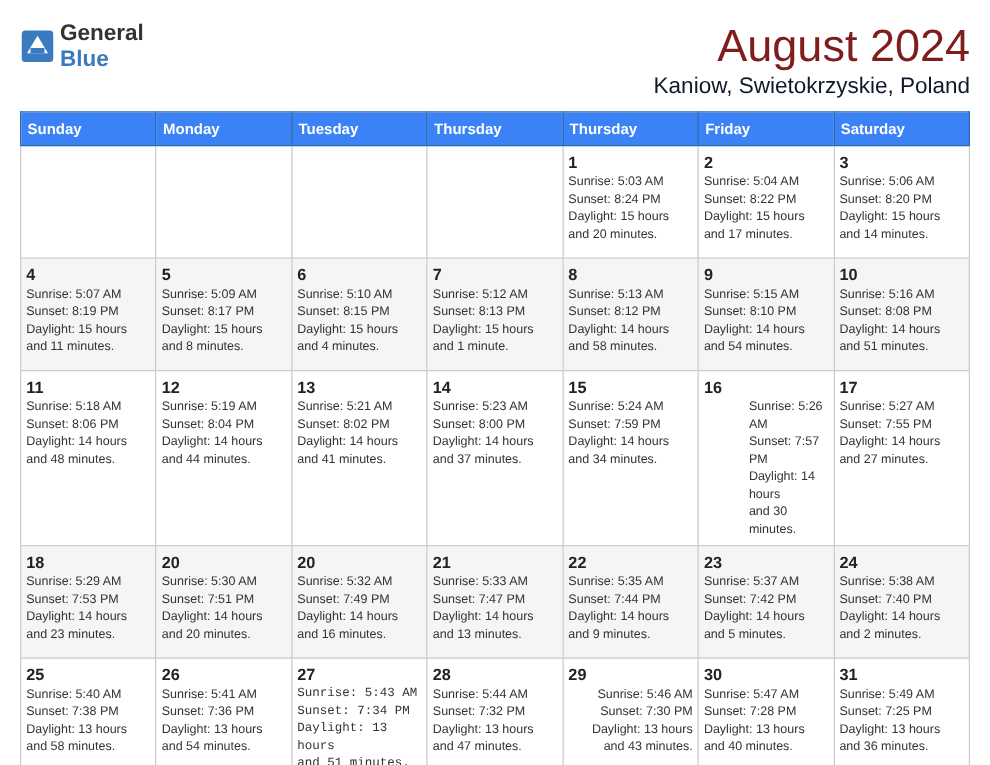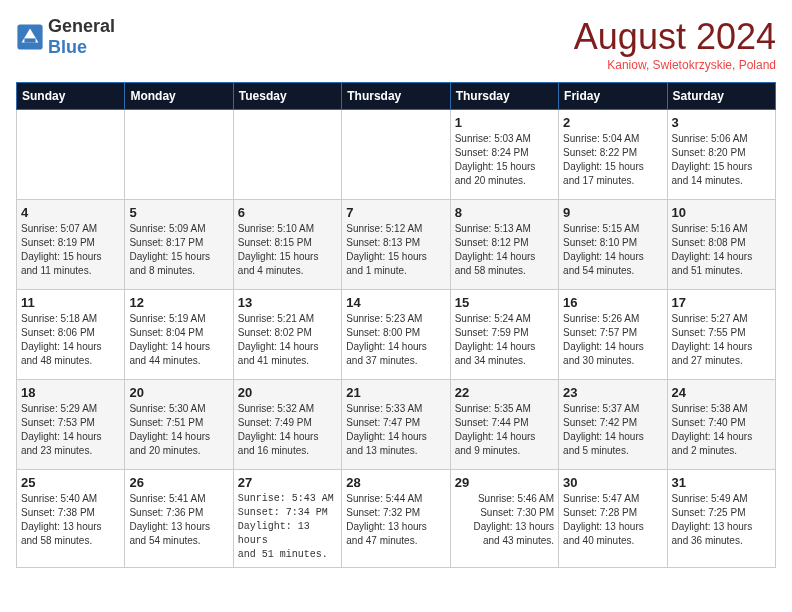--- a/index.html
+++ b/index.html
@@ -27,30 +27,30 @@
     }
     .title-block {
       text-align: right;
     }
     .month-title {
       font-size: 36px;
       font-weight: normal;
       color: #7f1d1d;
     }
     .location-title {
-      font-size: 12px;
-      color: #ef4444;
+      font-size: 18px;
+      color: #0f172a;
     }
     table {
       width: 100%;
       border-collapse: collapse;
       table-layout: fixed;
     }
     thead th {
-      background-color: #0f172a;
+      background-color: #3b82f6;
       color: #fff;
       text-align: left;
       padding: 6px 5px;
       font-size: 12px;
       font-weight: bold;
       border: 1px solid #2a6aaf;
     }
     tbody td {
       vertical-align: top;
       border: 1px solid #ccc;
@@ -221,21 +221,21 @@
         </td>
         <td>
           <span class="day-num">15</span>
           <div class="cell-text" style="white-space: pre-line;">Sunrise: 5:24 AM
 Sunset: 7:59 PM
 Daylight: 14 hours
 and 34 minutes.</div>
         </td>
         <td>
           <span class="day-num">16</span>
-          <div class="cell-text" style="white-space: pre-line;">Sunrise: 5:26 AM
+          <div class="cell-text" style="white-space: pre-line; margin-left: 36px;">Sunrise: 5:26 AM
 Sunset: 7:57 PM
 Daylight: 14 hours
 and 30 minutes.</div>
         </td>
         <td>
           <span class="day-num">17</span>
           <div class="cell-text" style="white-space: pre-line;">Sunrise: 5:27 AM
 Sunset: 7:55 PM
 Daylight: 14 hours
 and 27 minutes.</div>

